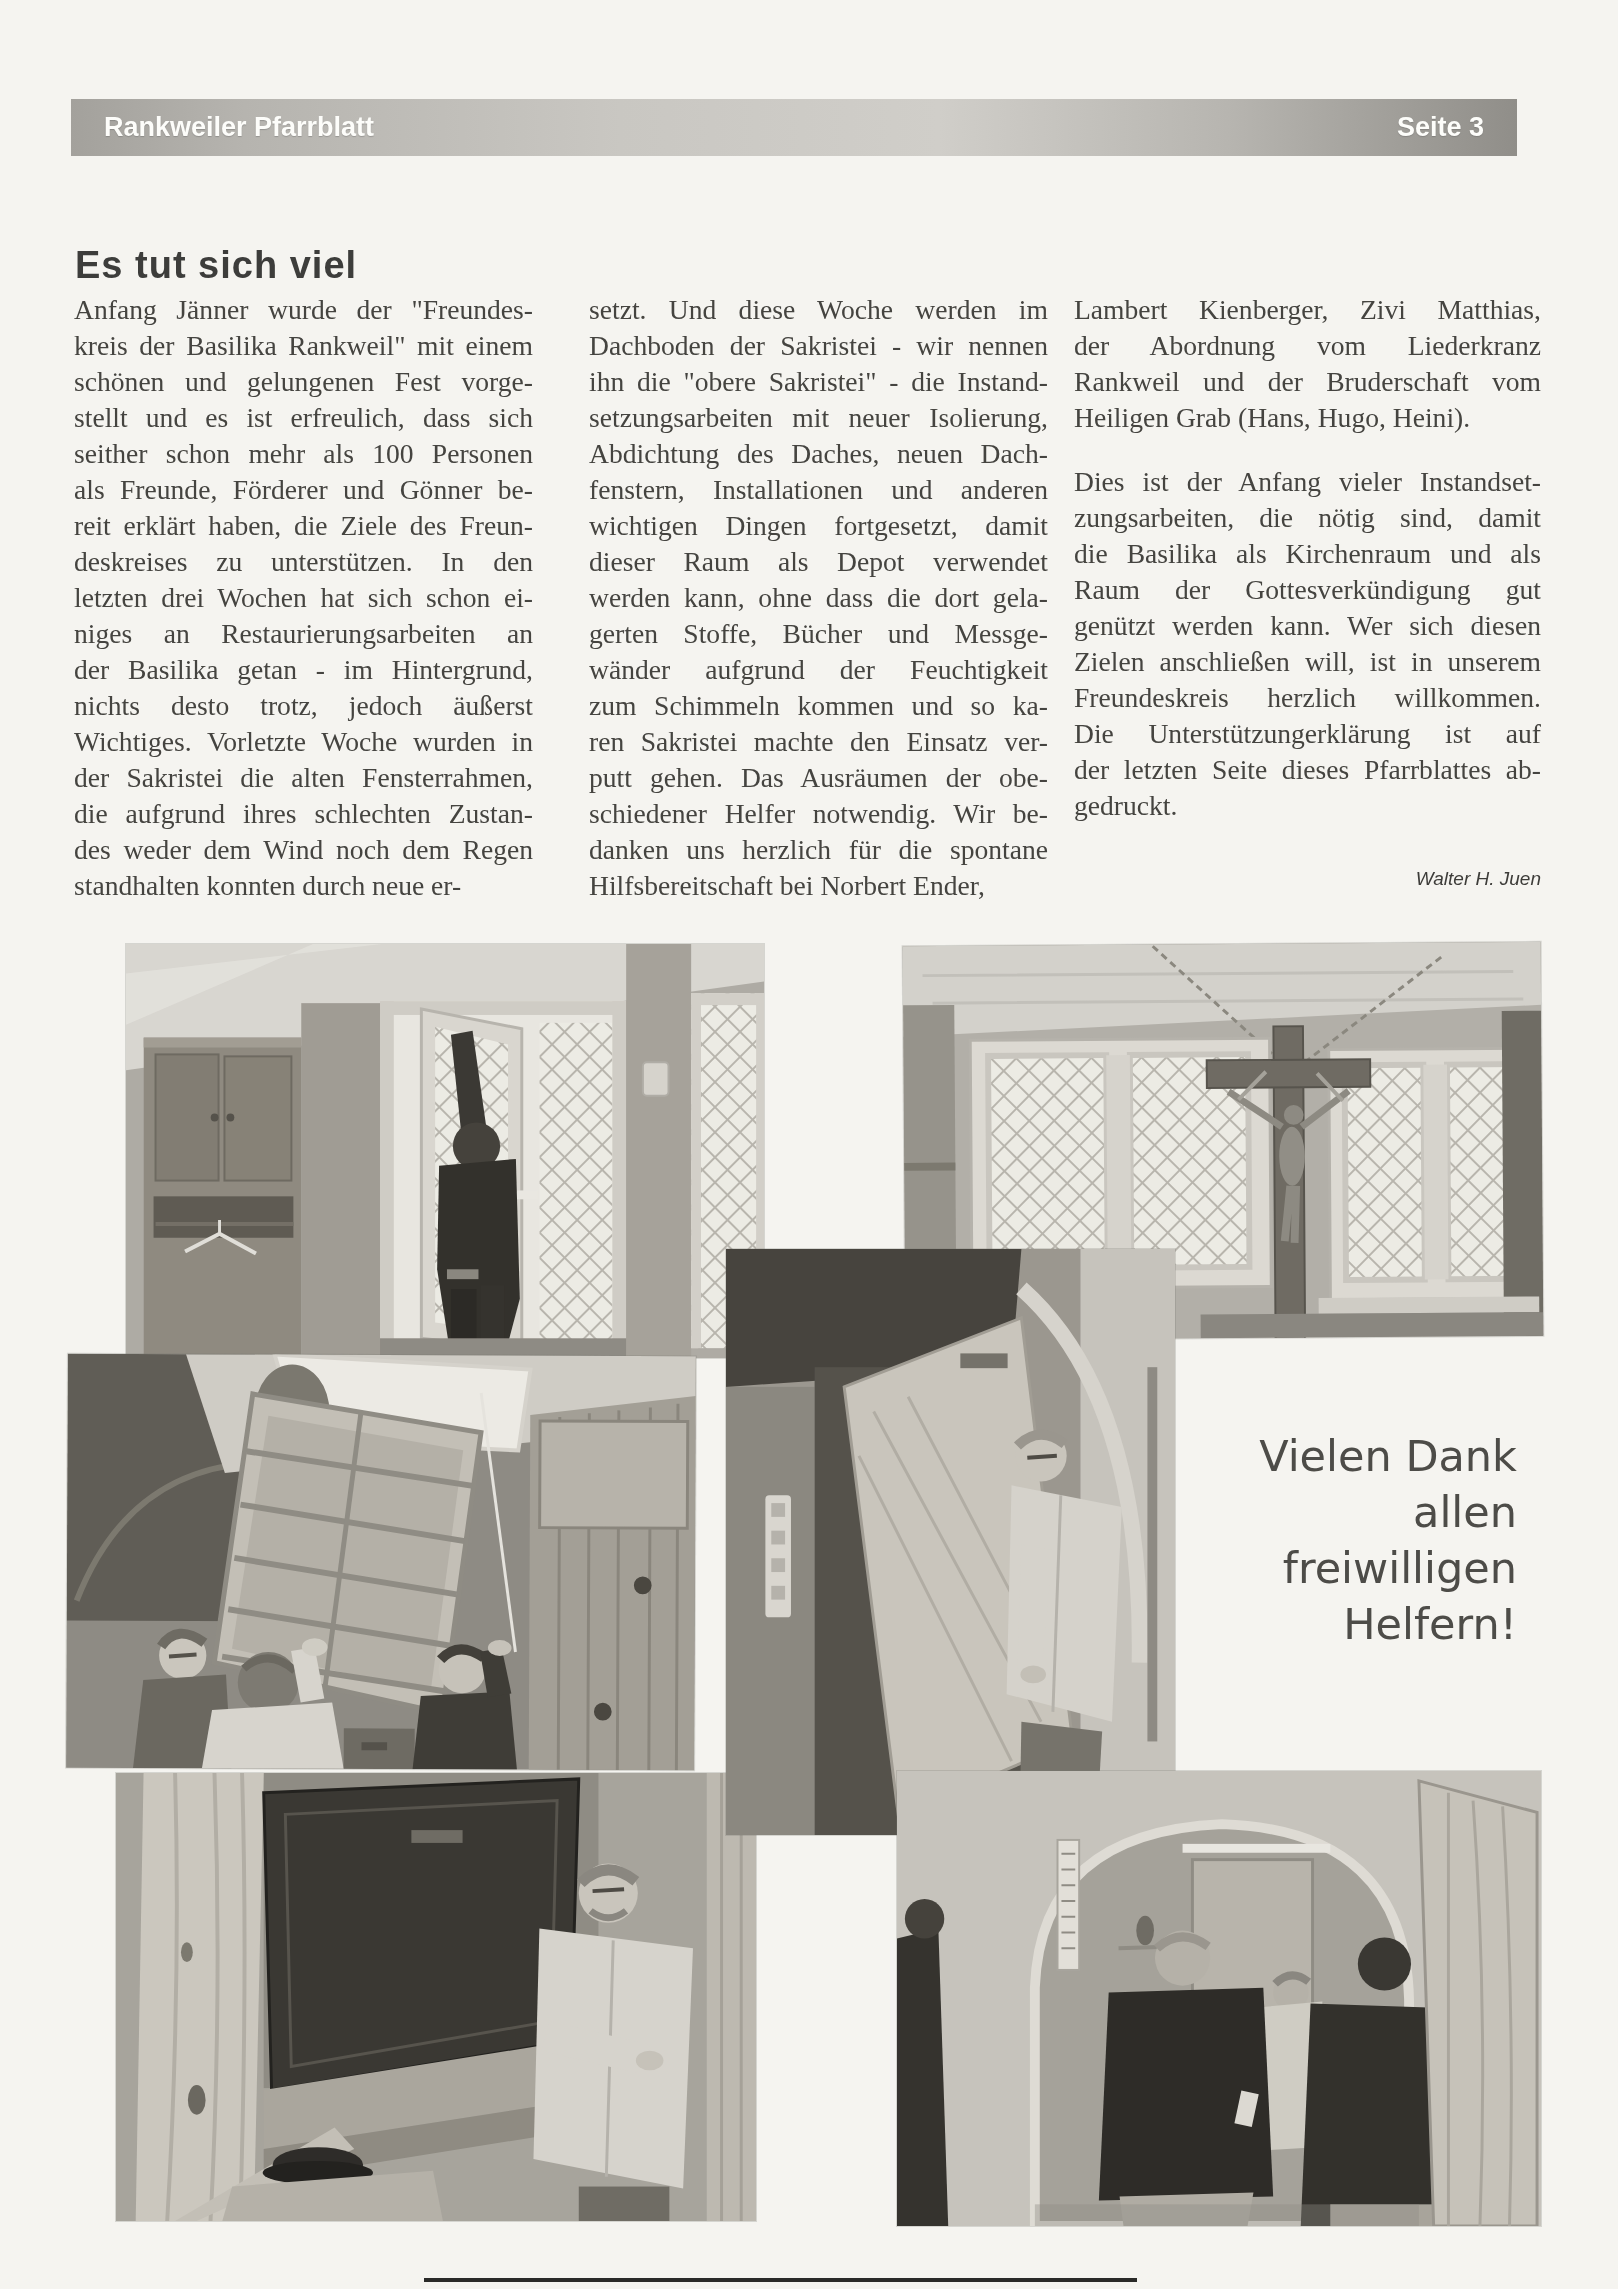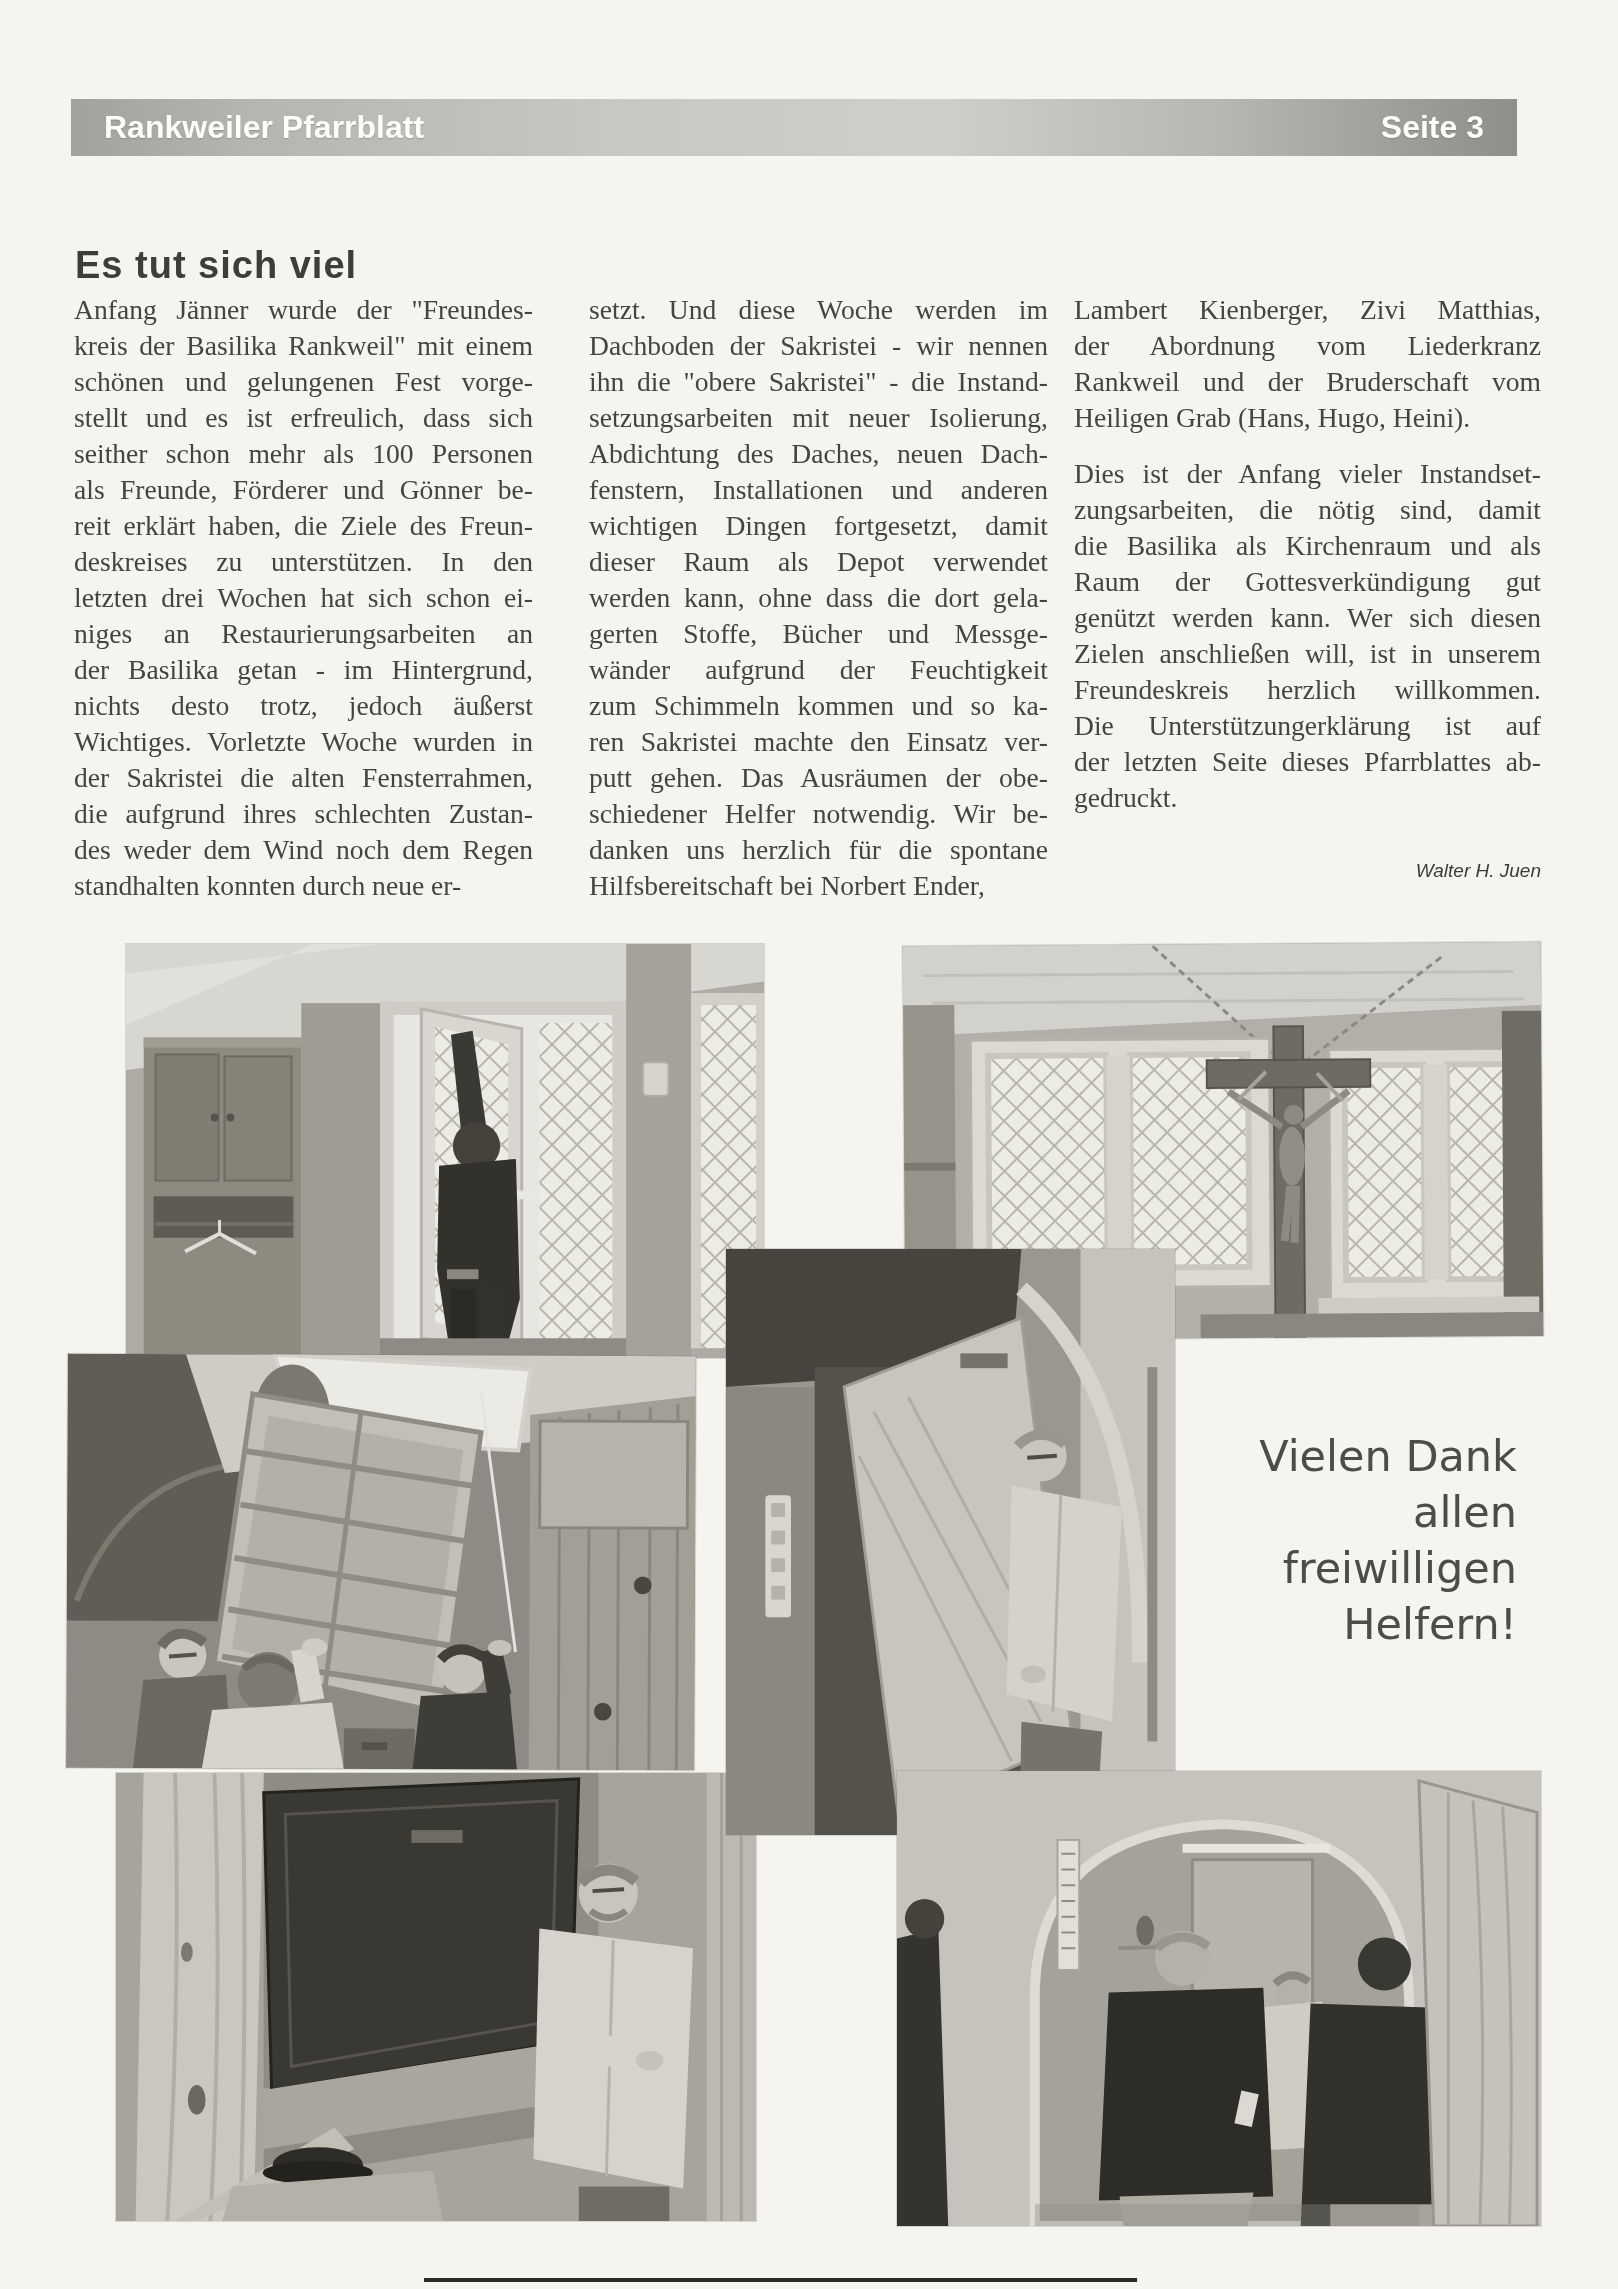--- a/index.html
+++ b/index.html
@@ -3,28 +3,28 @@
 <meta charset="utf-8">
 <style>
   html,body{margin:0;padding:0;background:#9a9a9a;}
   .page{position:relative;width:1618px;height:2289px;margin:0 auto;background:#f5f4f0;
         font-family:"Liberation Serif",serif;overflow:hidden;}
   
   .header-bar{position:absolute;left:71px;top:99px;width:1446px;height:57px;
     display:flex;align-items:center;justify-content:space-between;
     padding:0 33px;box-sizing:border-box;
     background:linear-gradient(90deg,#a3a19c 0%,#b6b4af 12%,#c9c7c2 38%,#d0cec9 60%,#b7b5b0 80%,#908e89 100%);
-    font-family:"Liberation Sans",sans-serif;font-weight:bold;font-size:32px;color:#fdfdfa;
+    font-family:"Liberation Sans",sans-serif;font-weight:bold;font-size:27px;color:#fdfdfa;
     text-shadow:0 1px 1px rgba(90,90,90,.35);}
   
   .page-title{position:absolute;left:75px;top:219px;font-family:"Liberation Sans",sans-serif;
     font-weight:bold;font-size:38px;color:#3d3d3b;letter-spacing:1px;}
   .col{position:absolute;top:292px;width:459px;font-size:27.6px;line-height:36px;color:#454440;}
   .col-1{left:74px;} .col-2{left:589px;} .col-3{left:1074px;width:467px;}
-  .para+.para{margin-top:20px;}
+  .para+.para{margin-top:28px;}
   .tline{text-align:justify;text-align-last:justify;}
   .tline-last{text-align-last:left;}
   .signature{margin-top:37px;text-align:right;font-family:"Liberation Sans",sans-serif;
     font-style:italic;font-size:19px;color:#3d3c39;}
   
   .thanks{position:absolute;left:1024px;top:1428px;width:493px;
     font-family:"DejaVu Sans",sans-serif;font-size:43px;line-height:56px;color:#4d4c48;}
   .thanks .tline,.thanks .tline-last{text-align:center;text-align-last:right;}
   
   figure{margin:0;}

